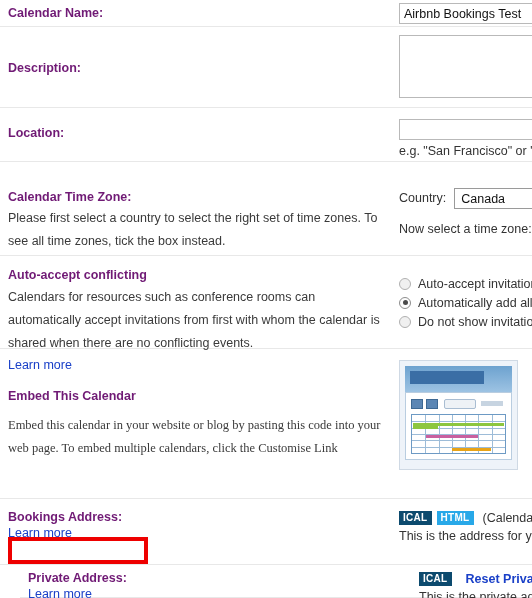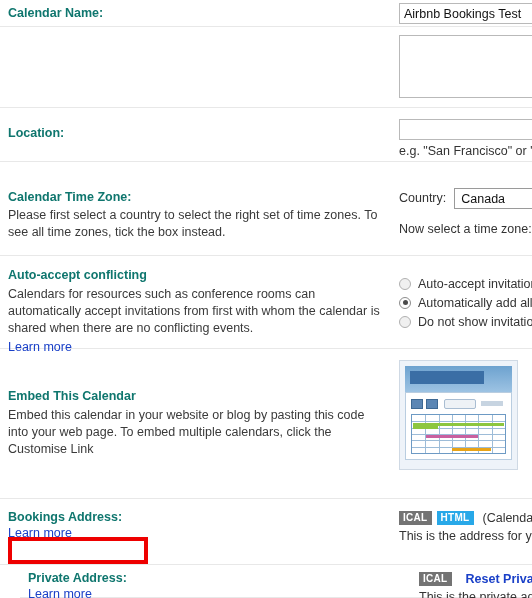--- a/index.html
+++ b/index.html
@@ -36,28 +36,28 @@
   .right {
     position: absolute;
     left: 399px;
     top: 0;
     width: 420px;   
   }
 
   .lbl {
     font-size: 12.5px;
     font-weight: bold;
-    color: #0f766e;
+    color: #701a75;
     line-height: 15px;
     white-space: nowrap;
   }
   .desc {
     font-size: 12.5px;
     color: #3a3a3a;
-    line-height: 17px;
+    line-height: 23px;
   }
   .link {
     color: #1a40c8;
     font-size: 12.5px;
     text-decoration: none;
     cursor: pointer;
     line-height: 15px;
   }
   .link.ul { text-decoration: underline; }
   .hint {
@@ -175,21 +175,21 @@
     font-family: "Liberation Sans", sans-serif;
     font-size: 10px;
     font-weight: bold;
     color: #ffffff;
     letter-spacing: 0.3px;
     padding: 1px 4px 1px 4px;
     line-height: 12px;
     vertical-align: middle;
     cursor: pointer;
   }
-  .badge.ical { background: #737373; }
+  .badge.ical { background: #0c4a6e; }
   .badge.html { background: #28a8e8; }
   .addr-row { display: flex; align-items: center; white-space: nowrap; }
   .addr-note { font-size: 12.5px; color: #333; margin-left: 9px; }
   .addr-sub { font-size: 12.5px; color: #333; white-space: nowrap; }
   .reset-link {
     color: #1a40c8; font-size: 12.5px; font-weight: bold;
     margin-left: 14px; text-decoration: none; cursor: pointer;
   }
 
   
@@ -208,20 +208,23 @@
   <div class="row" style="height:27px;">
     <div class="left" style="top:6px;">
       <div class="lbl">Calendar Name:</div>
     </div>
     <div class="right" style="top:3px;">
       <input class="tbox" type="text" style="width: 180px;" value="Airbnb Bookings Test">
     </div>
   </div>
 
   <div class="row" style="height:81px;">
+    <div class="left" style="top:34px;">
+      <div class="lbl">Description:</div>
+    </div>
     <div class="right" style="top:8px;">
       <textarea class="tarea" style="width: 180px; height: 63px;" placeholder=""></textarea>
     </div>
   </div>
 
   <div class="row" style="height:54px;">
     <div class="left" style="top:18px;">
       <div class="lbl">Location:</div>
     </div>
     <div class="right" style="top:11px;">
@@ -264,21 +267,21 @@
       <div class="radio-line">
         <span class="radio"></span>
         <span class="radio-label">Do not show invitations</span>
       </div>
     </div>
   </div>
 
   <div class="row" style="height:150px;">
     <div class="left" style="top:40px;">
       <div class="lbl">Embed This Calendar</div>
-      <div class="desc" style="margin-top:3px;width:378px;">Embed this calendar in your website or blog by pasting this code into your web page. To embed multiple calendars, click the Customise Link</div>
+      <div class="desc" style="margin-top:10px;width:378px;font-family:Liberation Serif, serif;">Embed this calendar in your website or blog by pasting this code into your web page. To embed multiple calendars, click the Customise Link</div>
     </div>
     <div class="right" style="top:11px;">
       <div class="thumb">
         <div class="th-chrome"></div>
         <div class="th-titlebar"></div>
         <div class="th-body">
           <div class="th-btn b1"></div>
           <div class="th-btn b2"></div>
           <div class="th-pill"></div>
           <div class="th-pill2"></div>

